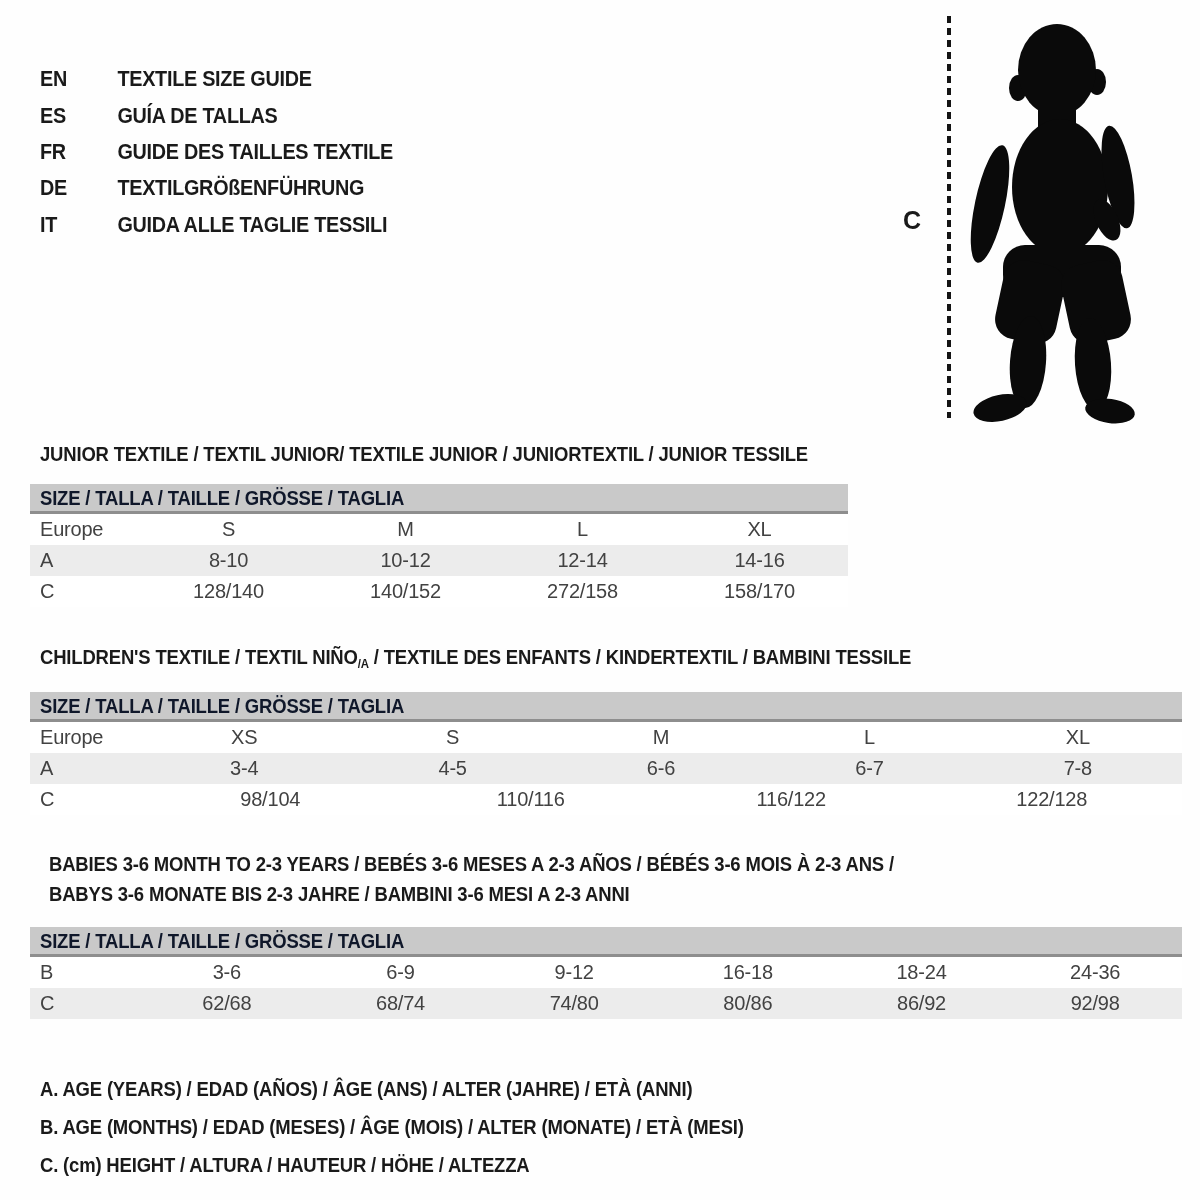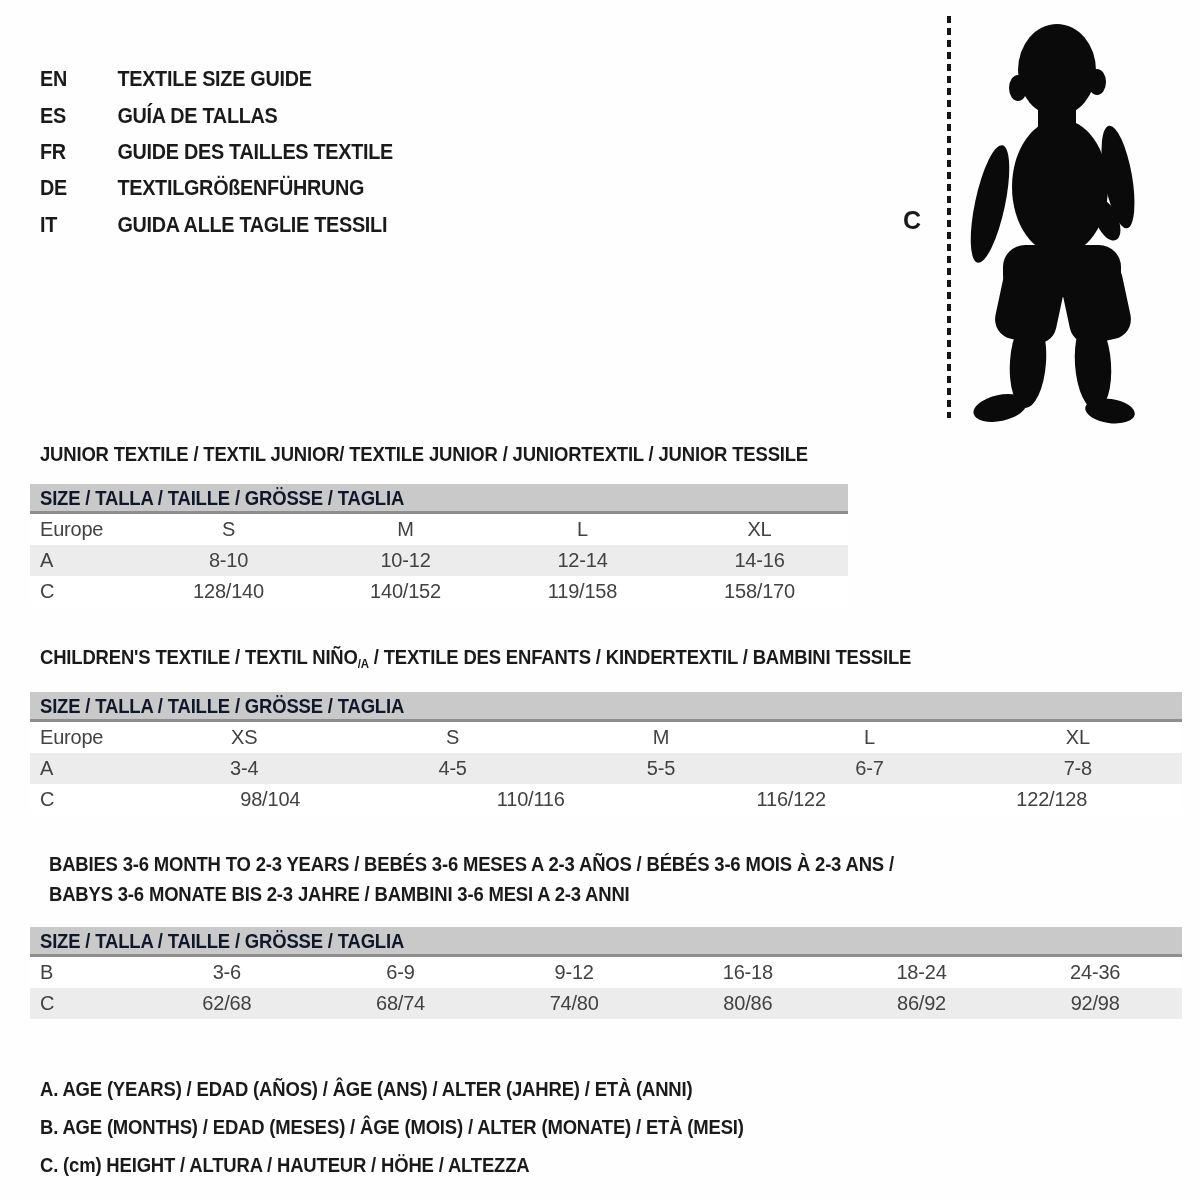--- a/index.html
+++ b/index.html
@@ -102,21 +102,21 @@
       <span class="tlabel">A</span>
       <span class="tcell">8-10</span>
       <span class="tcell">10-12</span>
       <span class="tcell">12-14</span>
       <span class="tcell">14-16</span>
     </div>
     <div class="trow">
       <span class="tlabel">C</span>
       <span class="tcell">128/140</span>
       <span class="tcell">140/152</span>
-      <span class="tcell">119/158</span>
+      <span class="tcell">272/158</span>
       <span class="tcell">158/170</span>
     </div>
   </div>
 
 <div class="abs sec-title" style="left:40px;top:644px;">
   <span>CHILDREN'S TEXTILE / TEXTIL NIÑO</span><span class="sub">/A</span><span> / TEXTILE DES ENFANTS / KINDERTEXTIL / BAMBINI TESSILE</span>
 </div>
 <div class="abs stable" style="left:30px;top:692px;width:1152px;">
   <div class="size-bar">
     <span class="size-bar-inner">SIZE / TALLA / TAILLE / GRÖSSE / TAGLIA</span>
@@ -126,21 +126,21 @@
       <span class="tcell">XS</span>
       <span class="tcell">S</span>
       <span class="tcell">M</span>
       <span class="tcell">L</span>
       <span class="tcell">XL</span>
     </div>
     <div class="trow alt">
       <span class="tlabel">A</span>
       <span class="tcell">3-4</span>
       <span class="tcell">4-5</span>
-      <span class="tcell">5-5</span>
+      <span class="tcell">6-6</span>
       <span class="tcell">6-7</span>
       <span class="tcell">7-8</span>
     </div>
     <div class="trow">
       <span class="tlabel">C</span>
       <span class="tcell">98/104</span>
       <span class="tcell">110/116</span>
       <span class="tcell">116/122</span>
       <span class="tcell">122/128</span>
     </div>

